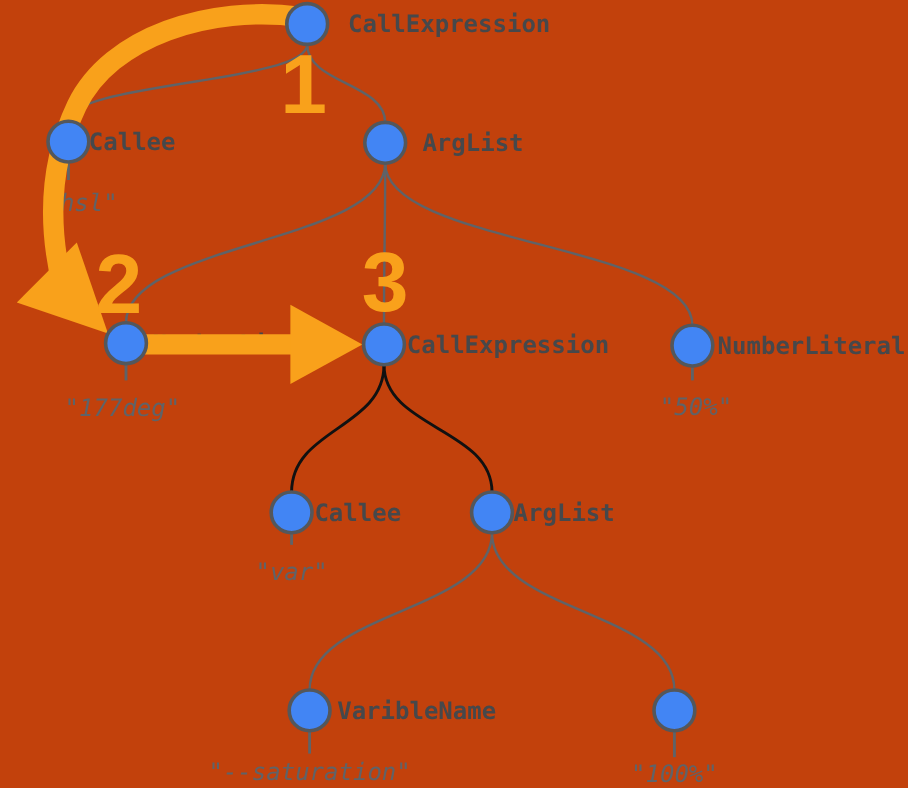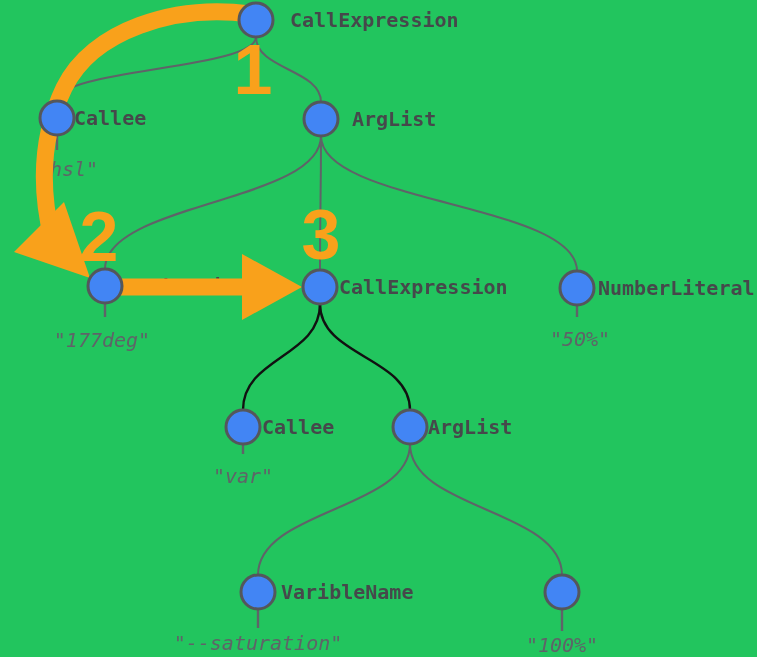--- a/index.html
+++ b/index.html
@@ -1,16 +1,16 @@
 <!DOCTYPE html>
 <html><head>
 <meta charset="utf-8">
 <style>
   html,body{margin:0;padding:0;background:#ffffff;}
-  #stage{position:relative;width:757px;height:657px;background:#22c55e;overflow:hidden;}
+  #stage{position:relative;width:757px;height:657px;background:#c2410c;overflow:hidden;}
   svg{position:absolute;left:0;top:0;}
   text.node-label{
     font-family:"DejaVu Sans Mono","Liberation Mono",monospace;
     font-weight:bold;font-size:20px;
   }
   text.value-label{
     font-family:"DejaVu Sans Mono","Liberation Mono",monospace;
     font-style:italic;font-size:20px;
   }
   text.step-number{

